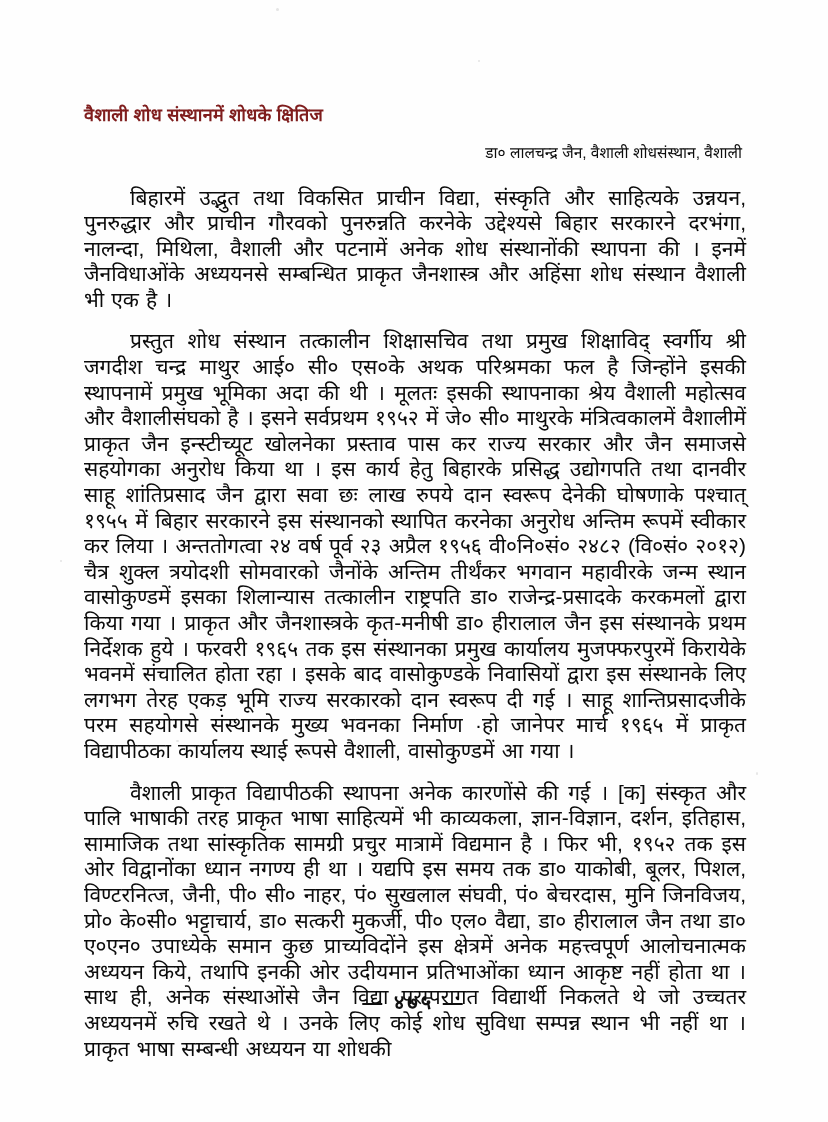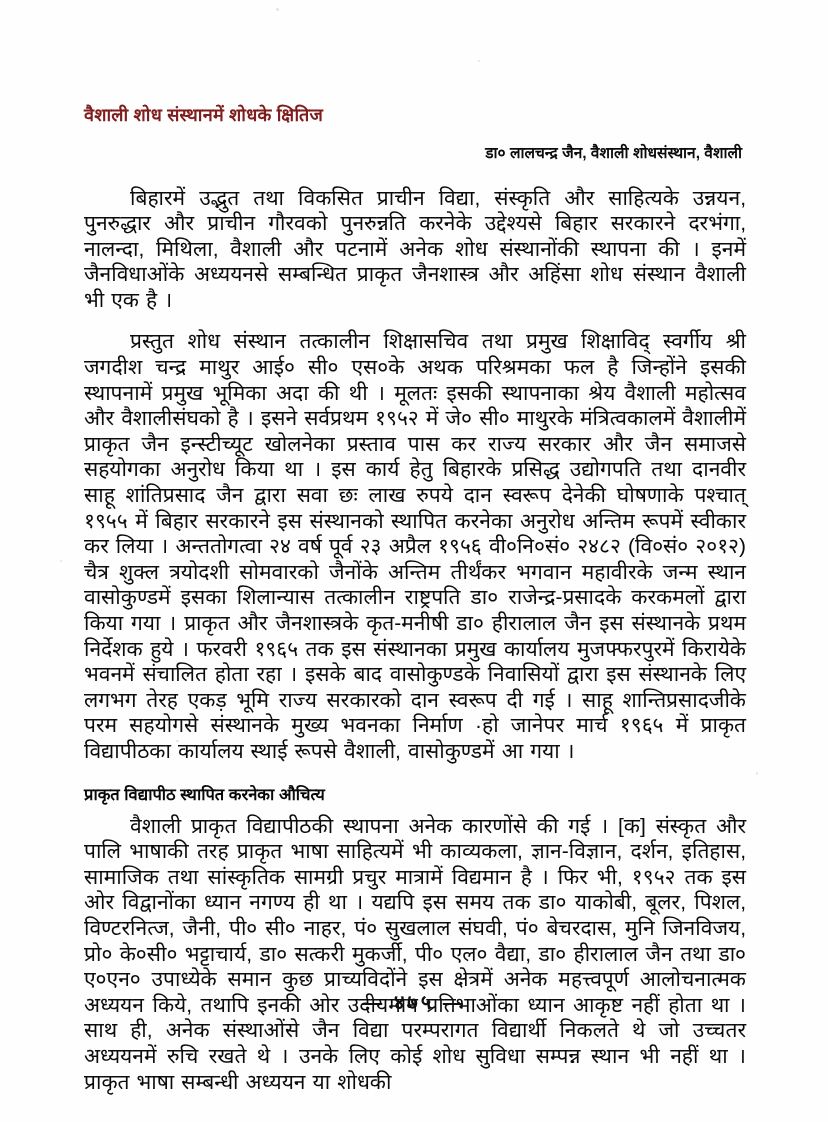--- a/index.html
+++ b/index.html
@@ -47,21 +47,21 @@
     font-size: 18px;
     font-weight: bold;
     letter-spacing: .2px;
     line-height: 1.25;
     margin: 0 0 14px 0;
     color: #7f1d1d;
   }
 
   .byline {
     font-size: 15.5px;
-    font-weight: bold;
+    font-weight: normal;
     text-align: right;
     margin: 0 0 22px 0;
     padding-right: 4px;
     color: #0c0c0c;
   }
 
   p.body {
     font-size: 21px;
     line-height: 25.6px;
     text-align: justify;
@@ -126,21 +126,20 @@
   <div class="col">
 
     <h1 class="doc-title">वैशाली शोध संस्थानमें शोधके क्षितिज</h1>
 
     <div class="byline">डा० लालचन्द्र जैन, वैशाली शोधसंस्थान, वैशाली</div>
 
     <p class="body indent">बिहारमें उद्भुत तथा विकसित प्राचीन विद्या, संस्कृति और साहित्यके उन्नयन, पुनरुद्धार और प्राचीन गौरवको पुनरुन्नति करनेके उद्देश्यसे बिहार सरकारने दरभंगा, नालन्दा, मिथिला, वैशाली और पटनामें अनेक शोध संस्थानोंकी स्थापना की । इनमें जैनविधाओंके अध्ययनसे सम्बन्धित प्राकृत जैनशास्त्र और अहिंसा शोध संस्थान वैशाली भी एक है ।</p>
 
     <p class="body indent">प्रस्तुत शोध संस्थान तत्कालीन शिक्षासचिव तथा प्रमुख शिक्षाविद् स्वर्गीय श्री जगदीश चन्द्र माथुर आई० सी० एस०के अथक परिश्रमका फल है जिन्होंने इसकी स्थापनामें प्रमुख भूमिका अदा की थी । मूलतः इसकी स्थापनाका श्रेय वैशाली महोत्सव और वैशालीसंघको है । इसने सर्वप्रथम १९५२ में जे० सी० माथुरके मंत्रित्वकालमें वैशालीमें प्राकृत जैन इन्स्टीच्यूट खोलनेका प्रस्ताव पास कर राज्य सरकार और जैन समाजसे सहयोगका अनुरोध किया था । इस कार्य हेतु बिहारके प्रसिद्ध उद्योगपति तथा दानवीर साहू शांतिप्रसाद जैन द्वारा सवा छः लाख रुपये दान स्वरूप देनेकी घोषणाके पश्चात् १९५५ में बिहार सरकारने इस संस्थानको स्थापित करनेका अनुरोध अन्तिम रूपमें स्वीकार कर लिया । अन्ततोगत्वा २४ वर्ष पूर्व २३ अप्रैल १९५६ वी०नि०सं० २४८२ (वि०सं० २०१२) चैत्र शुक्ल त्रयोदशी सोमवारको जैनोंके अन्तिम तीर्थंकर भगवान महावीरके जन्म स्थान वासोकुण्डमें इसका शिलान्यास तत्कालीन राष्ट्रपति डा० राजेन्द्र-प्रसादके करकमलों द्वारा किया गया । प्राकृत और जैनशास्त्रके कृत-मनीषी डा० हीरालाल जैन इस संस्थानके प्रथम निर्देशक हुये । फरवरी १९६५ तक इस संस्थानका प्रमुख कार्यालय मुजफ्फरपुरमें किरायेके भवनमें संचालित होता रहा । इसके बाद वासोकुण्डके निवासियों द्वारा इस संस्थानके लिए लगभग तेरह एकड़ भूमि राज्य सरकारको दान स्वरूप दी गई । साहू शान्तिप्रसादजीके परम सहयोगसे संस्थानके मुख्य भवनका निर्माण ·हो जानेपर मार्च १९६५ में प्राकृत विद्यापीठका कार्यालय स्थाई रूपसे वैशाली, वासोकुण्डमें आ गया ।</p>
 
-    <h2 class="section-head">प्राकृत विद्यापीठ स्थापित करनेका औचित्य</h2>
 
     <p class="body indent last">वैशाली प्राकृत विद्यापीठकी स्थापना अनेक कारणोंसे की गई । [क] संस्कृत और पालि भाषाकी तरह प्राकृत भाषा साहित्यमें भी काव्यकला, ज्ञान-विज्ञान, दर्शन, इतिहास, सामाजिक तथा सांस्कृतिक सामग्री प्रचुर मात्रामें विद्यमान है । फिर भी, १९५२ तक इस ओर विद्वानोंका ध्यान नगण्य ही था । यद्यपि इस समय तक डा० याकोबी, बूलर, पिशल, विण्टरनित्ज, जैनी, पी० सी० नाहर, पं० सुखलाल संघवी, पं० बेचरदास, मुनि जिनविजय, प्रो० के०सी० भट्टाचार्य, डा० सत्करी मुकर्जी, पी० एल० वैद्या, डा० हीरालाल जैन तथा डा० ए०एन० उपाध्येके समान कुछ प्राच्यविदोंने इस क्षेत्रमें अनेक महत्त्वपूर्ण आलोचनात्मक अध्ययन किये, तथापि इनकी ओर उदीयमान प्रतिभाओंका ध्यान आकृष्ट नहीं होता था । साथ ही, अनेक संस्थाओंसे जैन विद्या परम्परागत विद्यार्थी निकलते थे जो उच्चतर अध्ययनमें रुचि रखते थे । उनके लिए कोई शोध सुविधा सम्पन्न स्थान भी नहीं था । प्राकृत भाषा सम्बन्धी अध्ययन या शोधकी</p>
 
   </div>
 
   <div class="page-number">— ४७५ —</div>
 
 
 </div>
 

